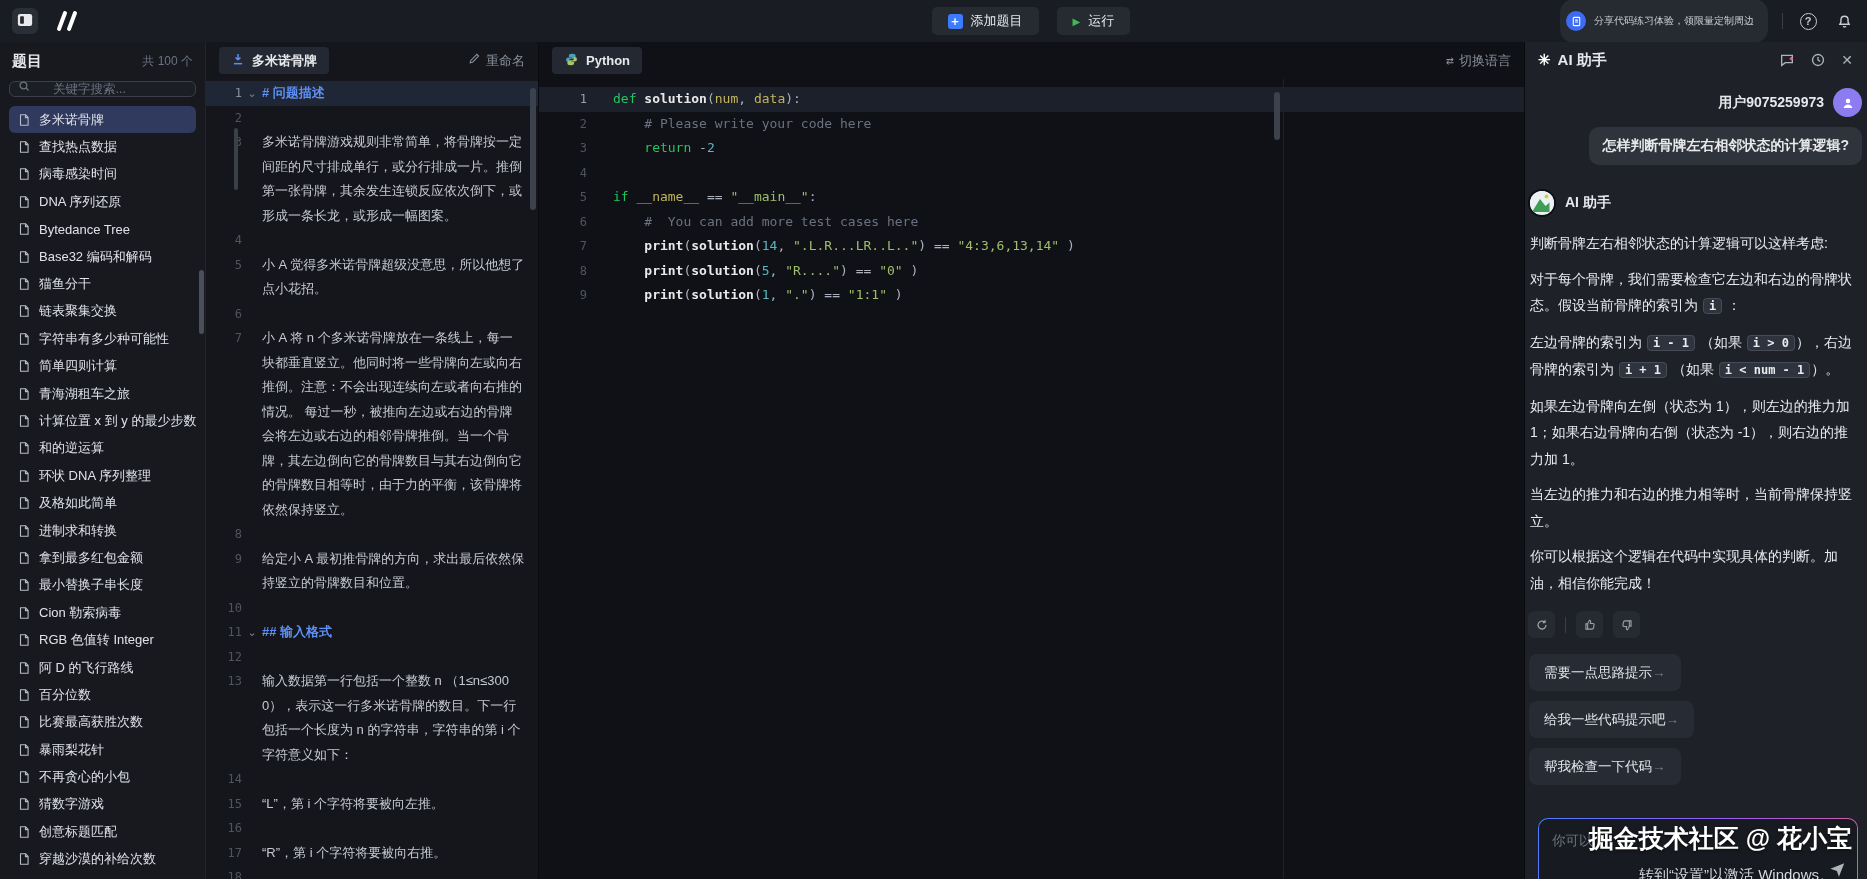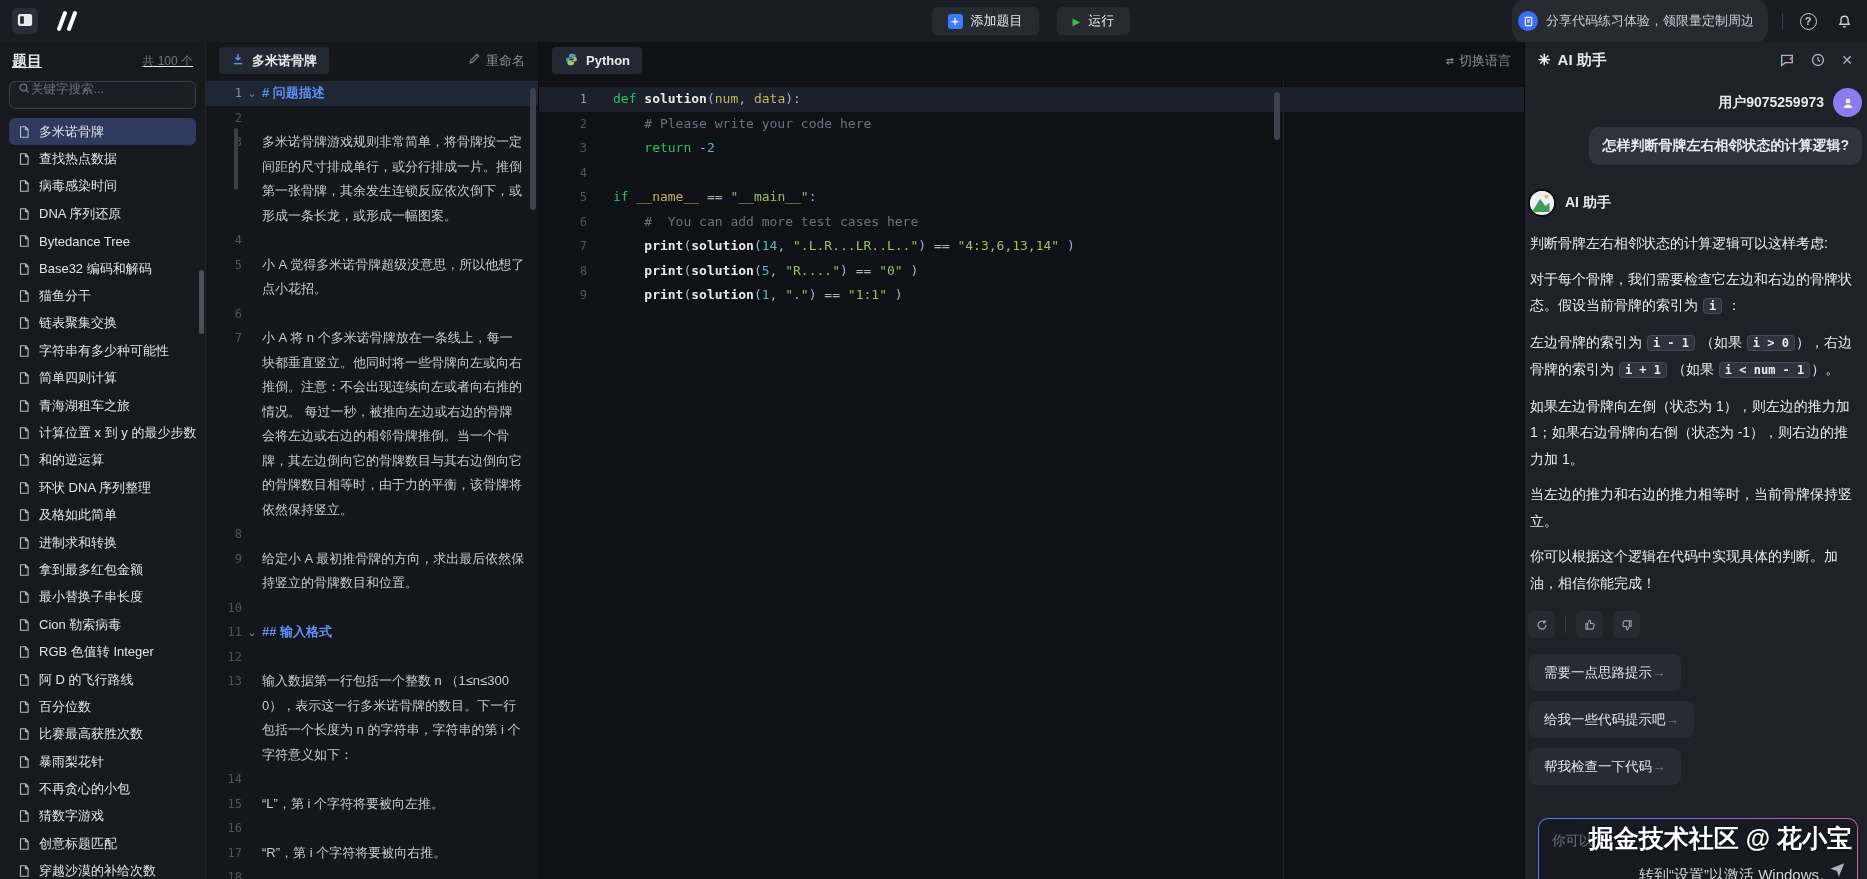--- a/index.html
+++ b/index.html
@@ -18,40 +18,40 @@
   .tb-center { position:absolute; left:50%; transform:translateX(-2px); display:flex; gap:18px; }
   .tb-btn { display:flex; align-items:center; gap:8px; height:28px; padding:0 16px;
             background:#262a31; color:#e8eaed; border:none; border-radius:5px;
             font-size:13px; cursor:pointer; font-family:inherit; }
   .plus-ic { width:15px; height:15px; border-radius:3px; background:#3d7bfd; color:#fff;
              display:inline-flex; align-items:center; justify-content:center;
              font-size:12px; line-height:1; font-weight:700; }
   .play-ic { color:#3fb950; font-size:10px; }
   .tb-right { margin-left:auto; display:flex; align-items:center; gap:14px; }
   .share-pill { display:flex; align-items:center; gap:8px; height:44px; padding:0 14px 0 6px;
-                background:#262a31; border-radius:14px; color:#c9cdd4; font-size:13px; cursor:pointer; }
+                background:#262a31; border-radius:14px; color:#c9cdd4; font-size:10px; cursor:pointer; }
   .share-ic { width:20px; height:20px; border-radius:50%; background:#3d6bf3;
               display:flex; align-items:center; justify-content:center; }
   .tb-divider { width:1px; height:16px; background:#3a3f47; }
   .round-ic { width:22px; height:22px; background:none; border:none; color:#c9cdd4;
               display:flex; align-items:center; justify-content:center; cursor:pointer; }
   .help-circle { width:17px; height:17px; border:1.5px solid #c9cdd4; border-radius:50%;
                  font-size:11px; font-weight:700; display:flex; align-items:center; justify-content:center; }
 
   
   .main { display:flex; height:837px; }
 
   
   .sidebar { width:206px; background:#17191f; border-right:1px solid #22252c;
              display:flex; flex-direction:column; padding:8px 9px 0; position:relative; }
-  .sb-head { display:flex; align-items:center; justify-content:space-between; padding:2px 3px 10px;text-decoration:underline; }
+  .sb-head { display:flex; align-items:center; justify-content:space-between; padding:2px 3px 10px; }
   .sb-title { font-size:15px; font-weight:700; }
   .sb-count { font-size:12px; color:#6b7280; }
-  .sb-search { height:28px; border:1px solid #3a3f49; border-radius:6px; display:flex;
-               align-items:flex-start; gap:0; padding:0 8px; color:#6b7280; background:#1b1e25; }
+  .sb-search { height:16px; border:1px solid #3a3f49; border-radius:6px; display:flex;
+               align-items:flex-end; gap:22px; padding:0 8px; color:#6b7280; background:#1b1e25; }
   .sb-search input { flex:1; background:none; border:none; outline:none; color:#d0d4da;
                      font-size:12.5px; font-family:inherit; min-width:0; }
   .sb-search input::placeholder { color:#6b7280; }
   .sb-list { margin-top:9px; flex:1; overflow:hidden; }
   .sb-item { display:flex; align-items:center; gap:8px; height:27.4px; padding:0 8px;
              border-radius:6px; color:#dfe2e8; white-space:nowrap; overflow:hidden; cursor:pointer; }
   .sb-item.active { background:#303a5e; }
   .sb-item svg { flex:none; color:#b6bcc6; }
   .sb-scroll { position:absolute; right:1px; top:228px; width:5px; height:64px;
                border-radius:3px; background:#4a505b; }

